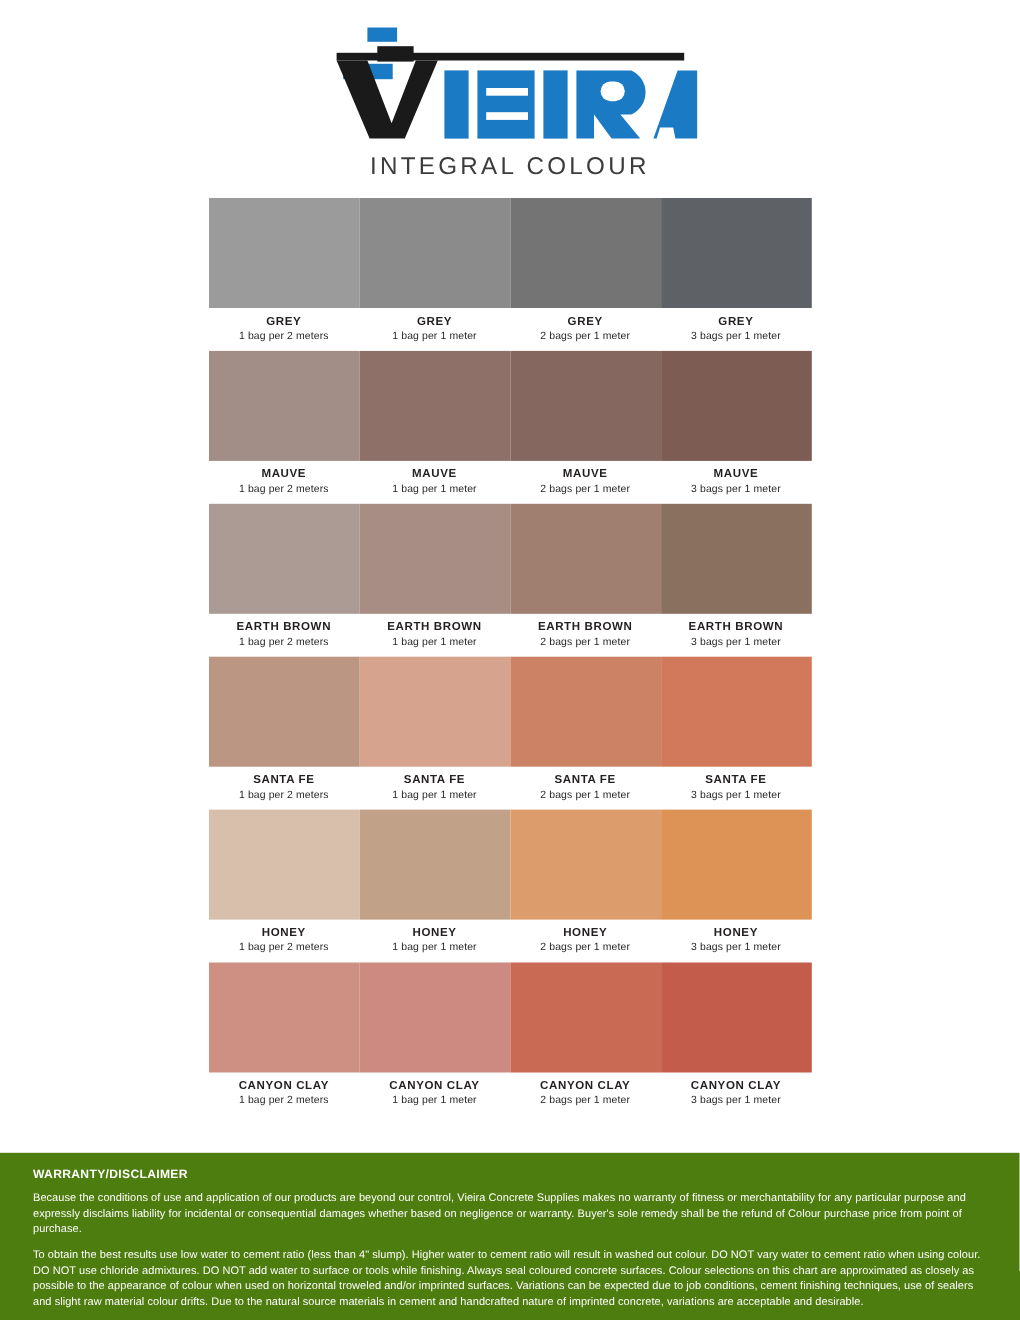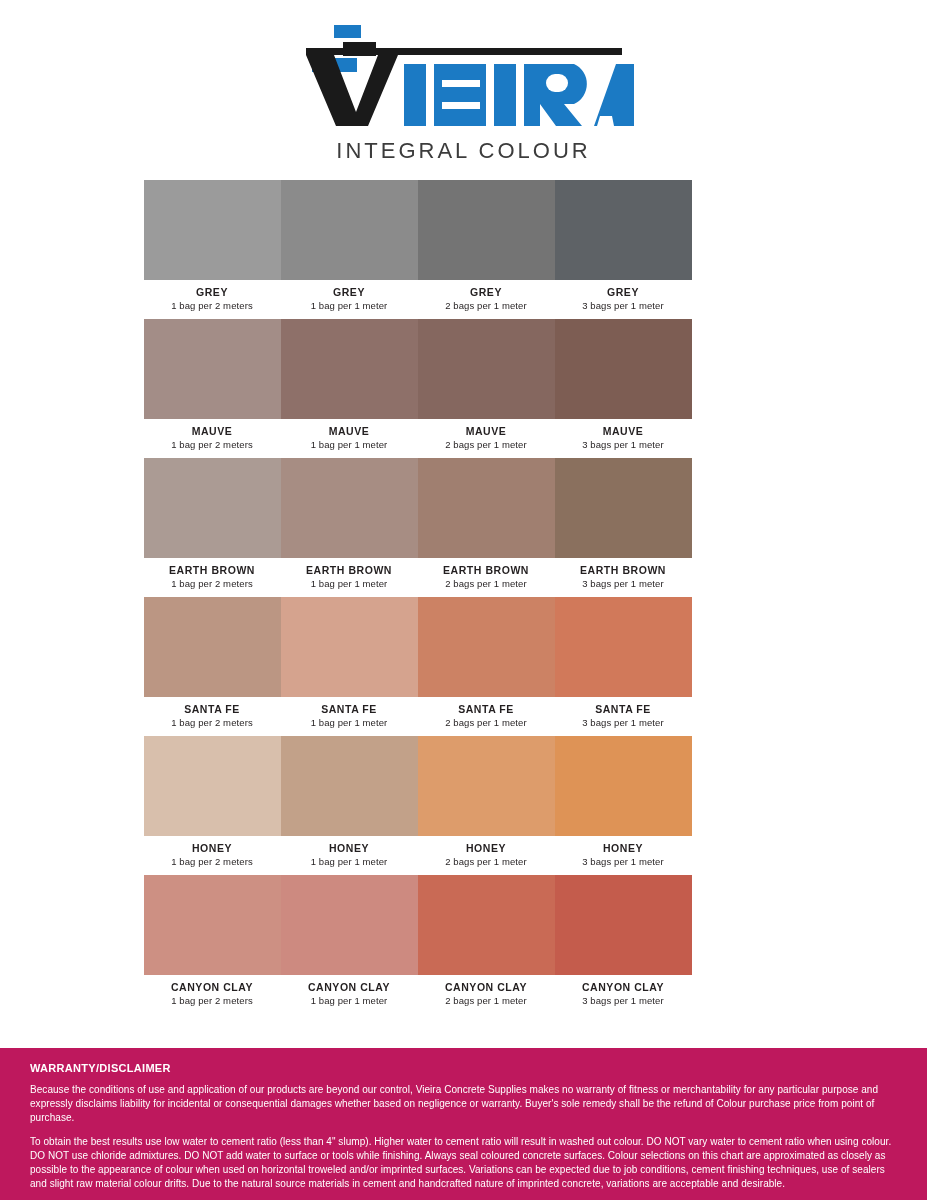--- a/index.html
+++ b/index.html
@@ -68,21 +68,21 @@
     font-weight: 400;
   }
 
   
   .grid {
     margin: 16px auto 0 auto;
     width: 640px;
   }
   .row {
     display: flex;
-    justify-content: flex-start;
+    justify-content: center;
     margin-bottom: 8px;
   }
   .cell {
     width: 137px;
   }
   .swatch {
     width: 137px;
     height: 100px;
     display: block;
   }
@@ -297,17 +297,17 @@
     </div>
     <div class="cell">
       <span class="swatch" style="background-color: rgb(196, 92, 76);"></span>
       <div class="cell-name">CANYON CLAY</div>
       <div class="cell-dose">3 bags per 1 meter</div>
     </div>
   </div>
 
 </div>
 
-<div class="footer" style="background-color: #be185d;">
+<div class="footer" style="background-color: #4d7c0f;">
   <div class="footer-title">WARRANTY/DISCLAIMER</div>
   <p class="footer-para">Because the conditions of use and application of our products are beyond our control, Vieira Concrete Supplies makes no warranty of fitness or merchantability for any particular purpose and expressly disclaims liability for incidental or consequential damages whether based on negligence or warranty. Buyer's sole remedy shall be the refund of Colour purchase price from point of purchase.</p>
   <p class="footer-para">To obtain the best results use low water to cement ratio (less than 4" slump). Higher water to cement ratio will result in washed out colour. DO NOT vary water to cement ratio when using colour. DO NOT use chloride admixtures. DO NOT add water to surface or tools while finishing. Always seal coloured concrete surfaces. Colour selections on this chart are approximated as closely as possible to the appearance of colour when used on horizontal troweled and/or imprinted surfaces. Variations can be expected due to job conditions, cement finishing techniques, use of sealers and slight raw material colour drifts. Due to the natural source materials in cement and handcrafted nature of imprinted concrete, variations are acceptable and desirable.</p>
 </div>
 
 </body></html>

